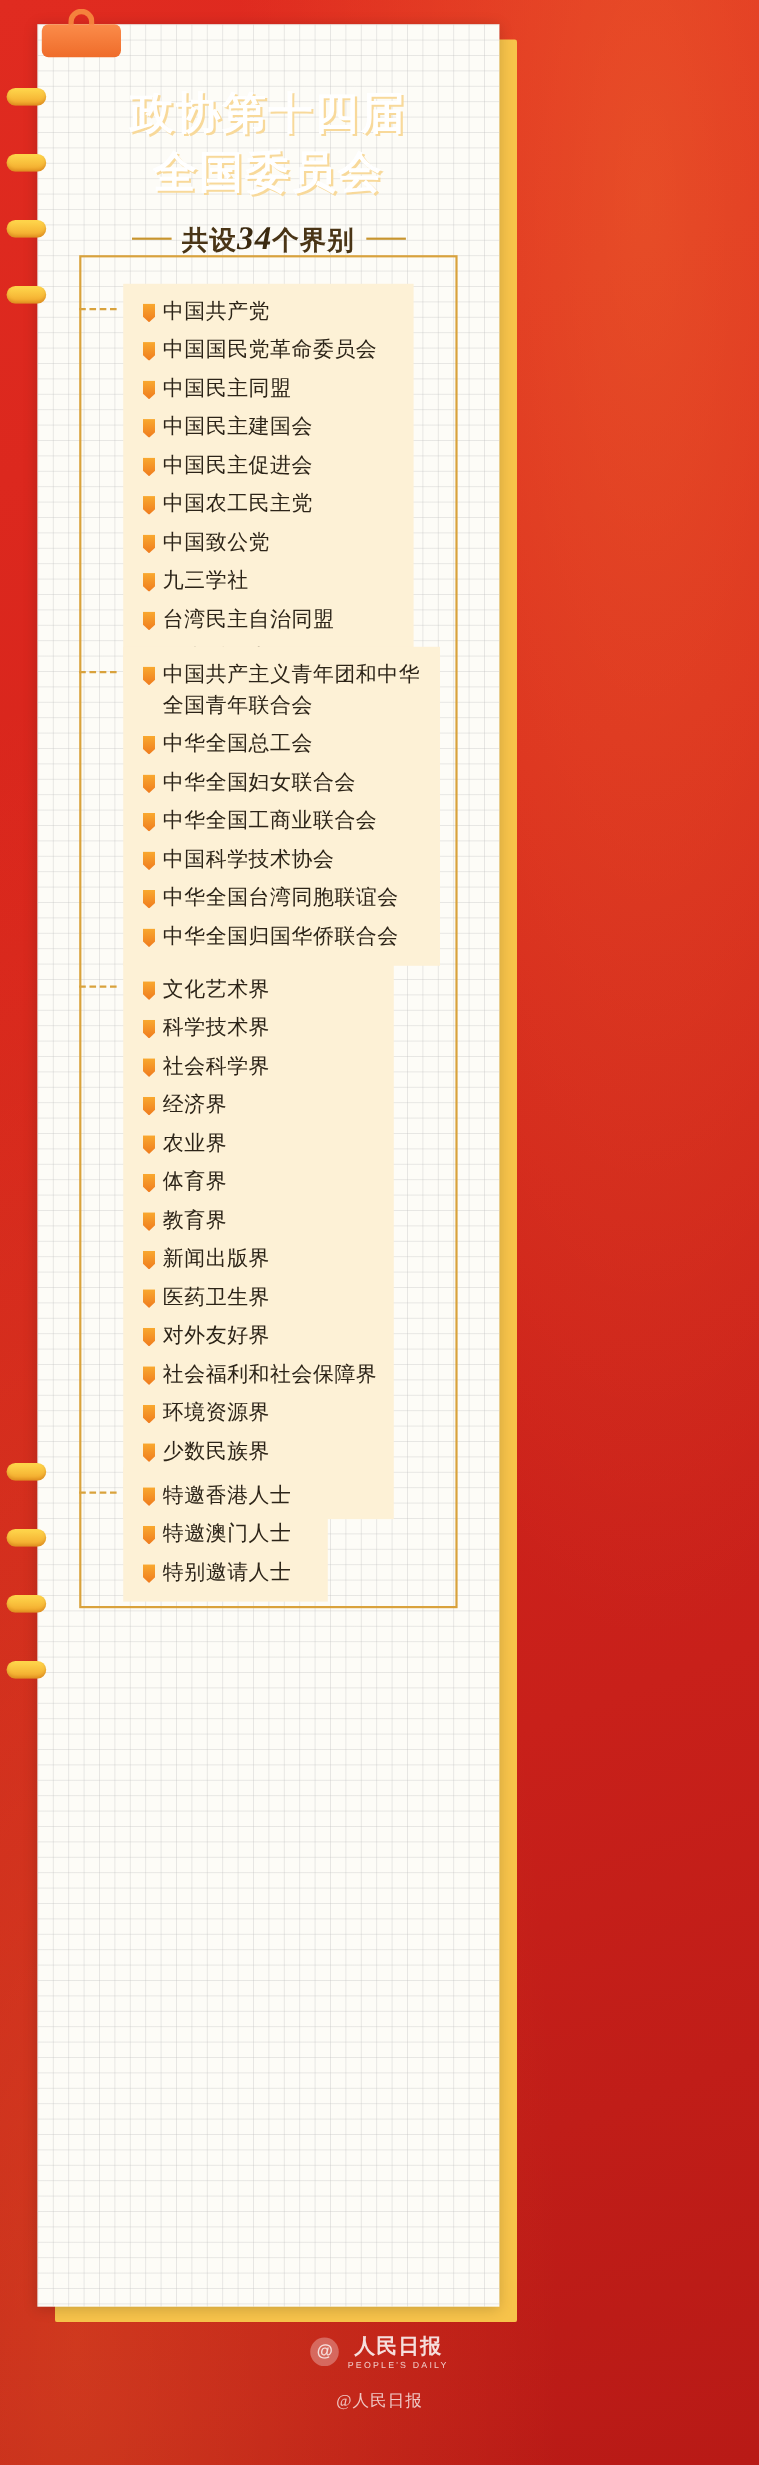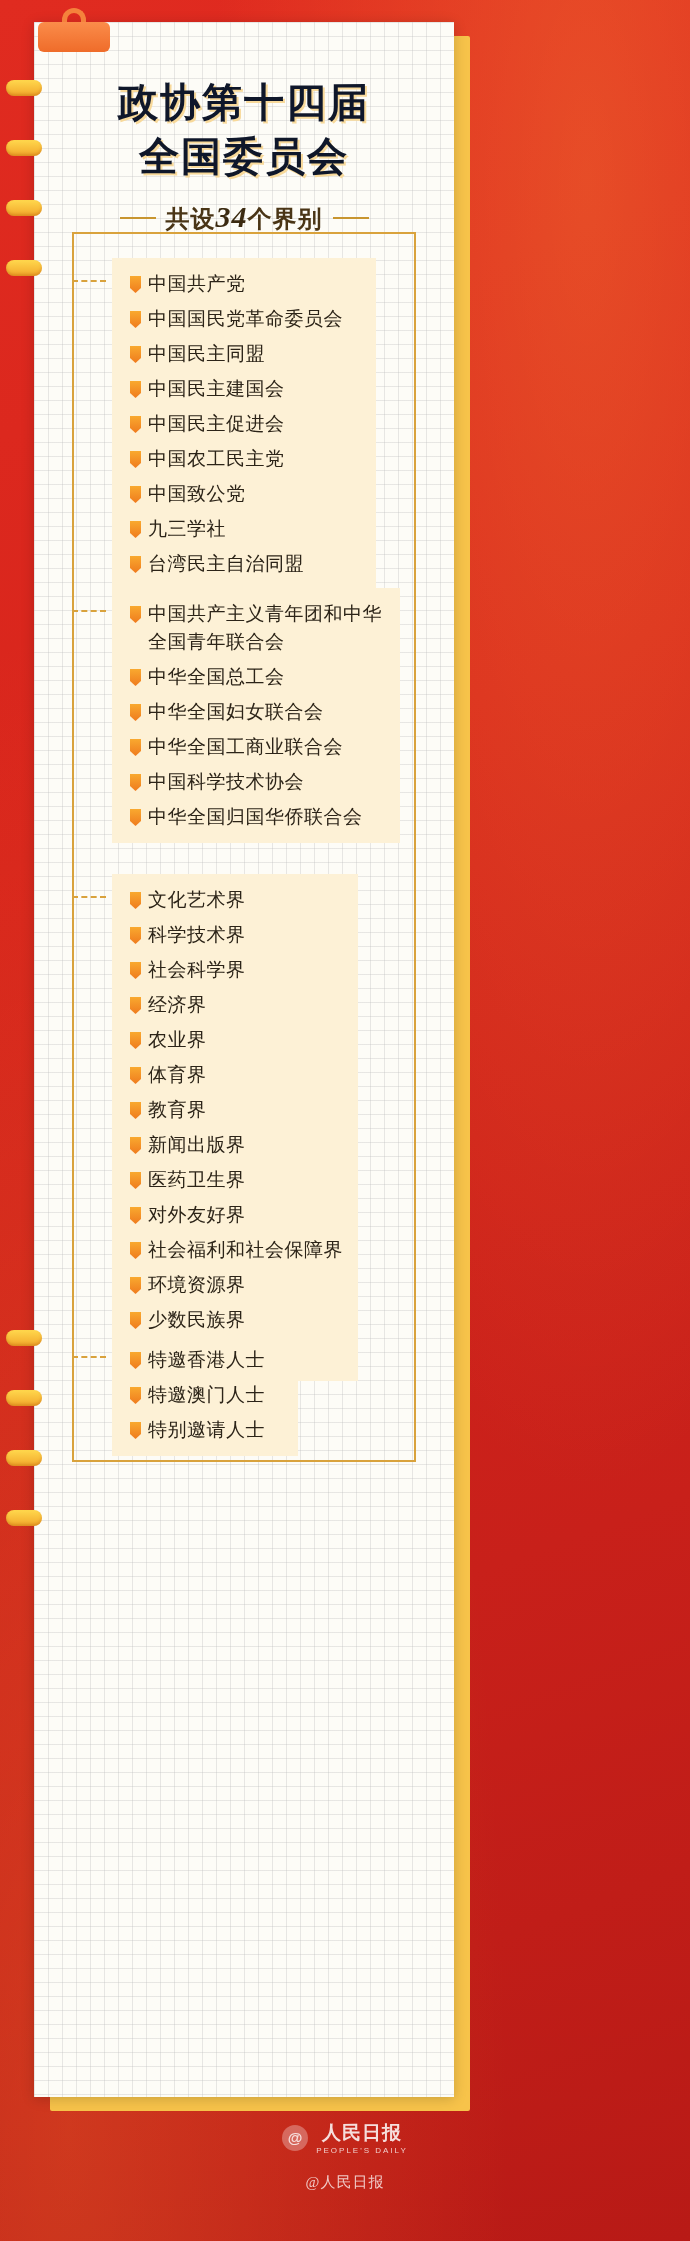--- a/index.html
+++ b/index.html
@@ -97,21 +97,21 @@
     position: absolute;
     left: 34px; top: 76px;
     width: 420px;
     text-align: center;
   }
   .title-line {
     font-family: "Liberation Serif", serif;
     font-weight: bold;
     font-size: 40px;
     line-height: 54px;
-    color: #0f172a;
+    color: #ffffff;
     letter-spacing: 2px;
     text-shadow: 2px 2px 0 #f8d99a;
   }
 
   
   .subtitle-row {
     position: absolute;
     left: 34px; top: 200px;
     width: 420px;
     display: flex;
@@ -334,20 +334,24 @@
     <div class="item">
       <span class="bullet"></span>
       <span class="item-label">中华全国工商业联合会</span>
     </div>
     <div class="item">
       <span class="bullet"></span>
       <span class="item-label">中国科学技术协会</span>
     </div>
     <div class="item">
       <span class="bullet"></span>
+      <span class="item-label">中华全国台湾同胞联谊会</span>
+    </div>
+    <div class="item">
+      <span class="bullet"></span>
       <span class="item-label">中华全国归国华侨联合会</span>
     </div>
   </div>
 
 <div class="group" id="group-2" style="left:112px; top:874px; width:246px;">
   <div class="group-line"></div>
 <div class="item">
       <span class="bullet"></span>
       <span class="item-label">文化艺术界</span>
     </div>

